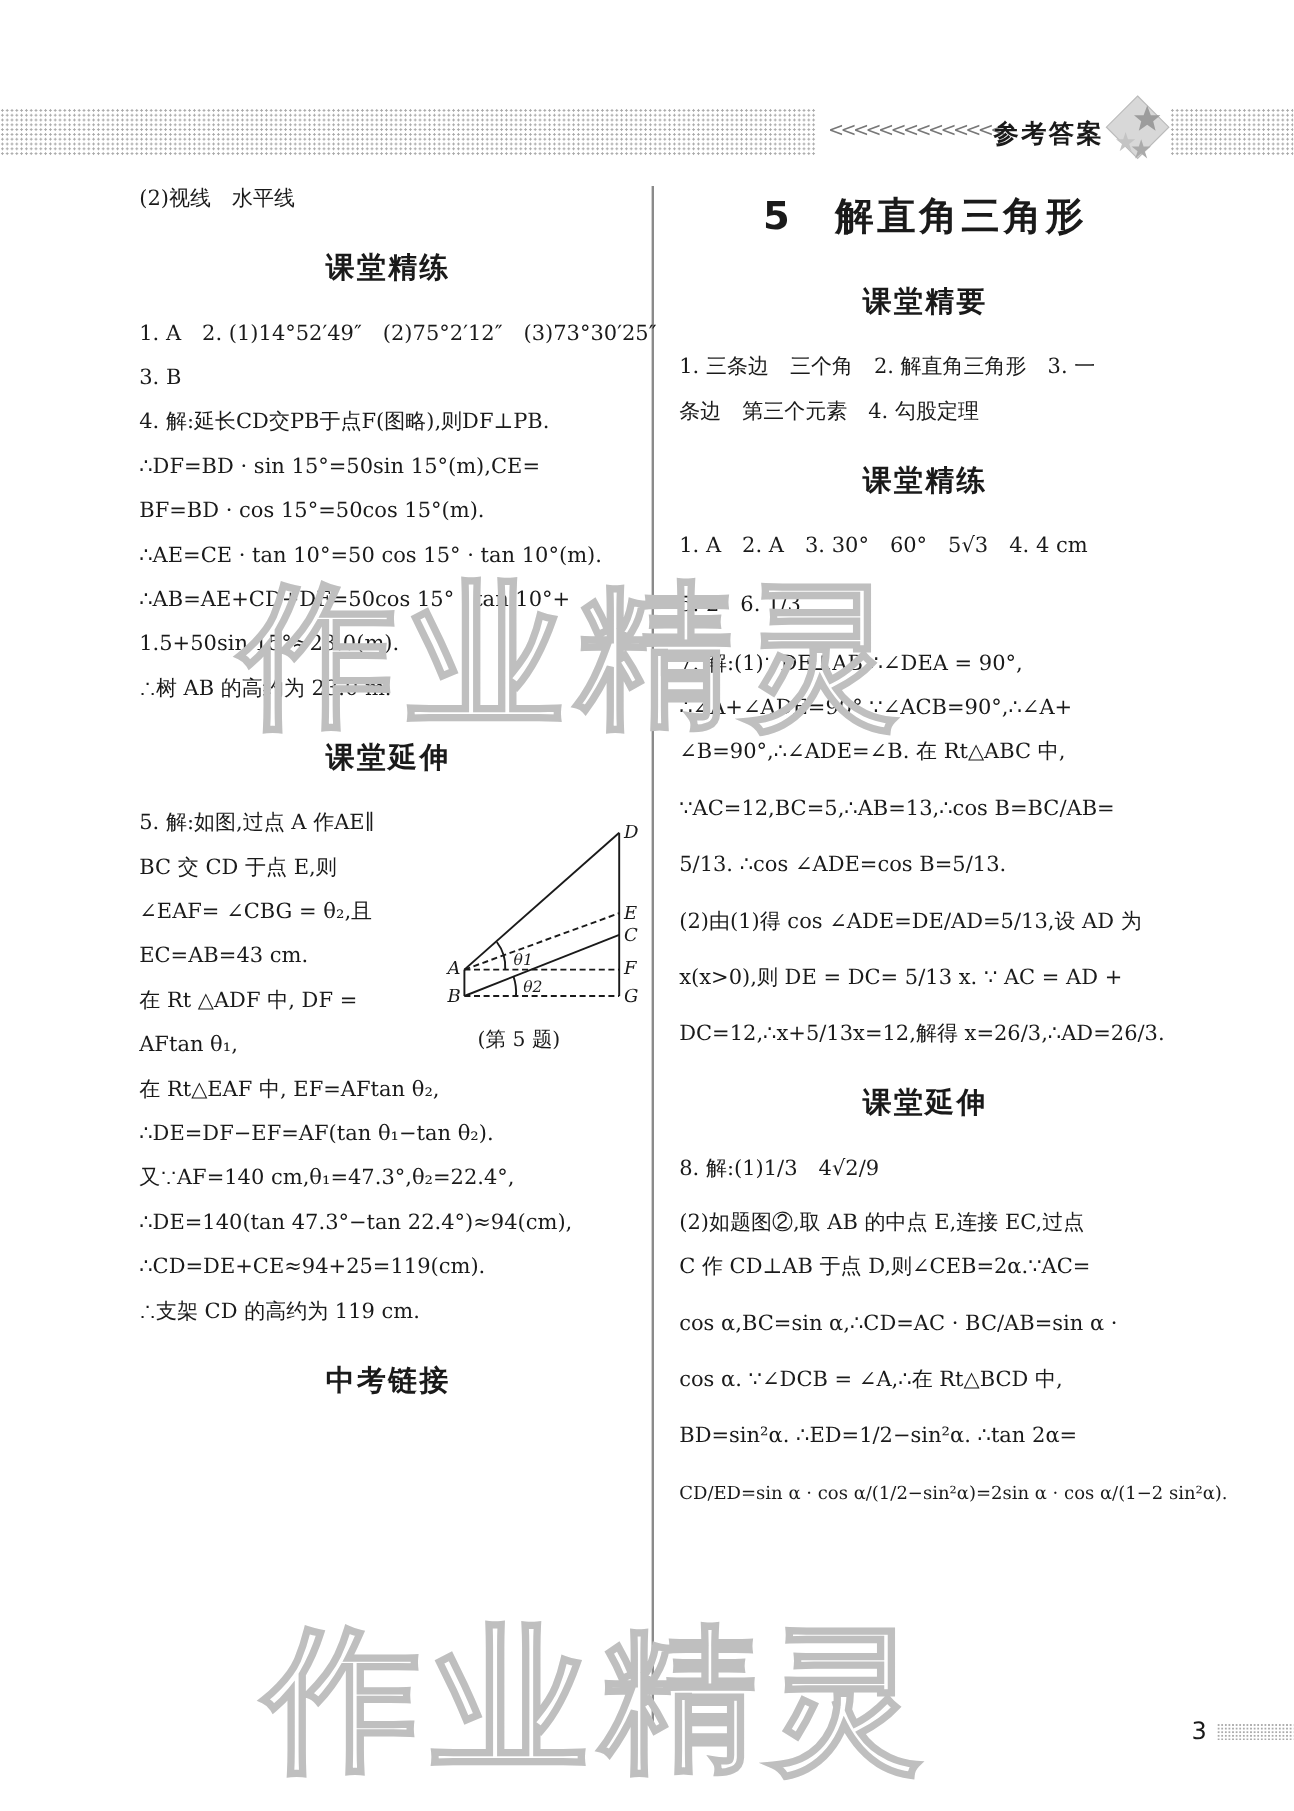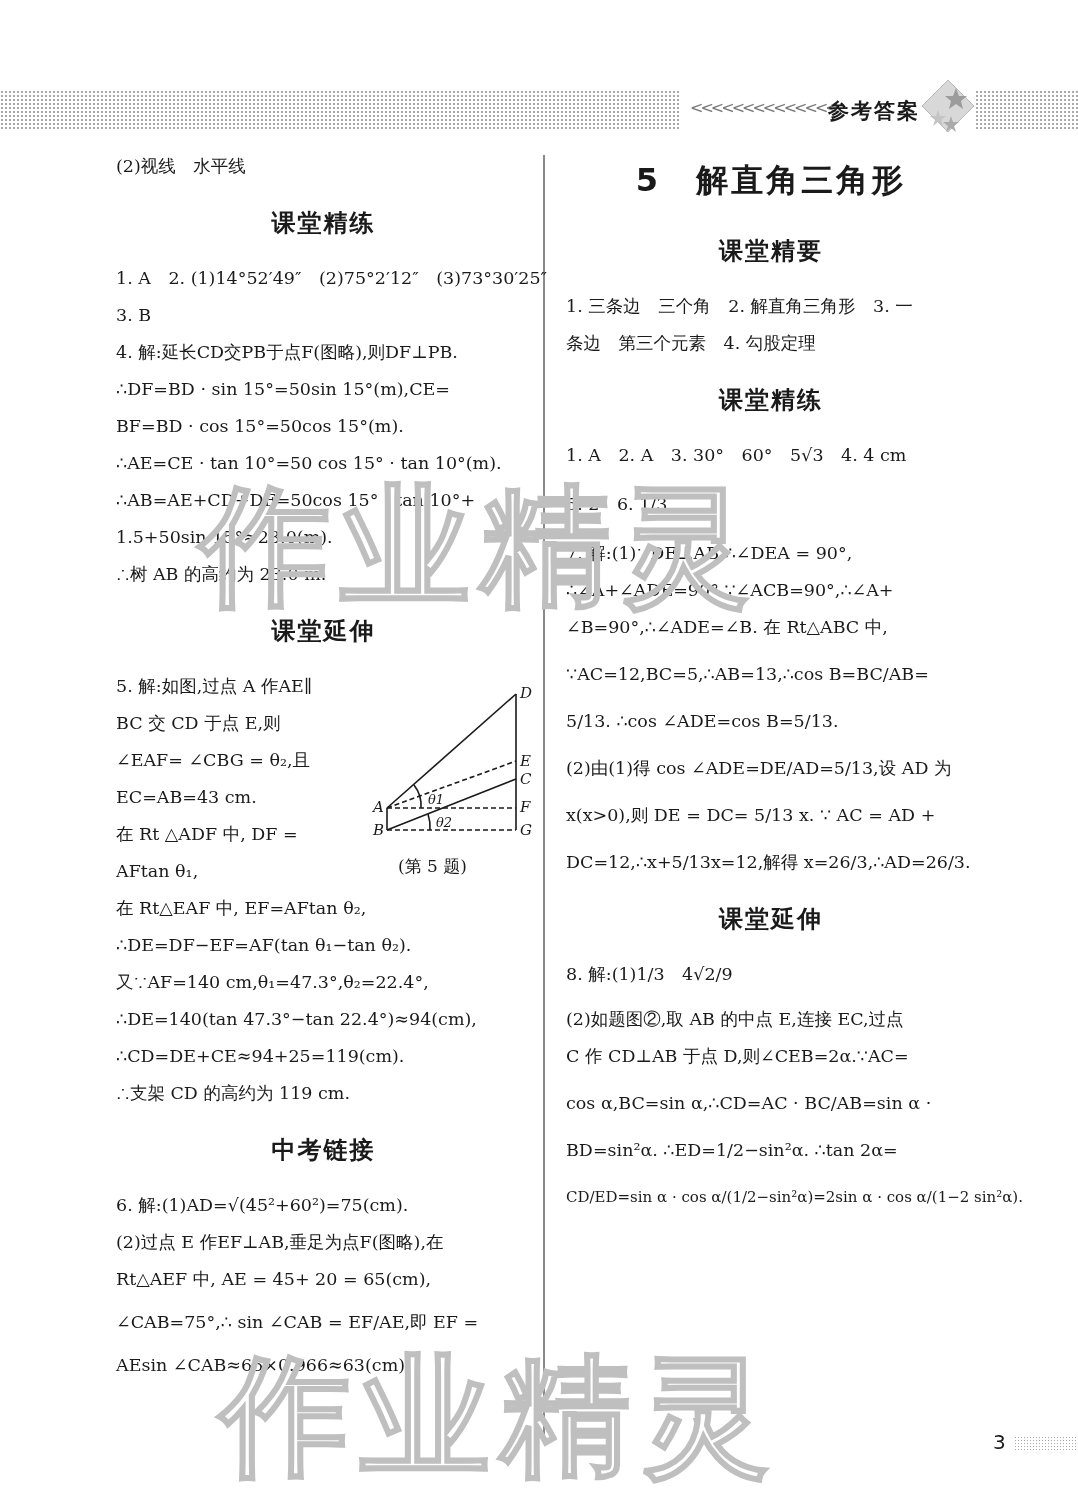--- a/index.html
+++ b/index.html
@@ -76,27 +76,20 @@
     <div class="ln" style="width:250px">在 Rt △ADF 中, DF =</div>
     <div class="ln" style="width:250px">AFtan θ₁,</div>
     <div class="ln">在 Rt△EAF 中, EF=AFtan θ₂,</div>
     <div class="ln">∴DE=DF−EF=AF(tan θ₁−tan θ₂).</div>
     <div class="ln">又∵AF=140 cm,θ₁=47.3°,θ₂=22.4°,</div>
     <div class="ln">∴DE=140(tan 47.3°−tan 22.4°)≈94(cm),</div>
     <div class="ln">∴CD=DE+CE≈94+25=119(cm).</div>
     <div class="ln">∴支架 CD 的高约为 119 cm.</div>
   </div>
   <div class="h">中考链接</div>
-  <div>
-    <div class="ln">6. 解:(1)AD=√(45²+60²)=75(cm).</div>
-    <div class="ln">(2)过点 E 作EF⊥AB,垂足为点F(图略),在</div>
-    <div class="ln">Rt△AEF 中, AE = 45+ 20 = 65(cm),</div>
-    <div class="ln" style="margin:6px 0">∠CAB=75°,∴ sin ∠CAB = EF/AE,即 EF =</div>
-    <div class="ln">AEsin ∠CAB≈65×0.966≈63(cm).</div>
-  </div>
 </div>
 
 <svg class="fig" viewBox="0 0 170 200">
   <g stroke="#1a1a1a" stroke-width="1.6" fill="none">
     <line x1="17" y1="128" x2="146" y2="14"></line>
     <line x1="146" y1="14" x2="146" y2="150"></line>
     <line x1="17" y1="128" x2="17" y2="150"></line>
     <line x1="17" y1="150" x2="146" y2="99"></line>
     <line x1="17" y1="128" x2="146" y2="81" stroke-dasharray="5,3"></line>
     <line x1="17" y1="128" x2="146" y2="128" stroke-dasharray="5,3"></line>
@@ -137,20 +130,21 @@
     <div class="ln" style="margin:10px 0">(2)由(1)得 cos ∠ADE=DE/AD=5/13,设 AD 为</div>
     <div class="ln" style="margin:10px 0">x(x&gt;0),则 DE = DC= 5/13 x. ∵ AC = AD +</div>
     <div class="ln" style="margin:10px 0">DC=12,∴x+5/13x=12,解得 x=26/3,∴AD=26/3.</div>
   </div>
   <div class="h">课堂延伸</div>
   <div>
     <div class="ln" style="margin-bottom:8px">8. 解:(1)1/3　4√2/9</div>
     <div class="ln">(2)如题图②,取 AB 的中点 E,连接 EC,过点</div>
     <div class="ln">C 作 CD⊥AB 于点 D,则∠CEB=2α.∵AC=</div>
     <div class="ln" style="margin:10px 0">cos α,BC=sin α,∴CD=AC · BC/AB=sin α ·</div>
+    <div class="ln" style="margin:10px 0">cos α. ∵∠DCB = ∠A,∴在 Rt△BCD 中,</div>
     <div class="ln" style="margin:10px 0">BD=sin²α. ∴ED=1/2−sin²α. ∴tan 2α=</div>
     <div class="ln" style="margin:10px 0;font-size:15px">CD/ED=sin α · cos α/(1/2−sin²α)=2sin α · cos α/(1−2 sin²α).</div>
   </div>
 </div>
 
 <div class="wm" style="left:200px;top:460px;">作业精灵</div>
 <div class="wm" style="left:220px;top:1330px;">作业精灵</div>
 
 <div class="page-no">3</div>
 <div class="page-dots"></div>

